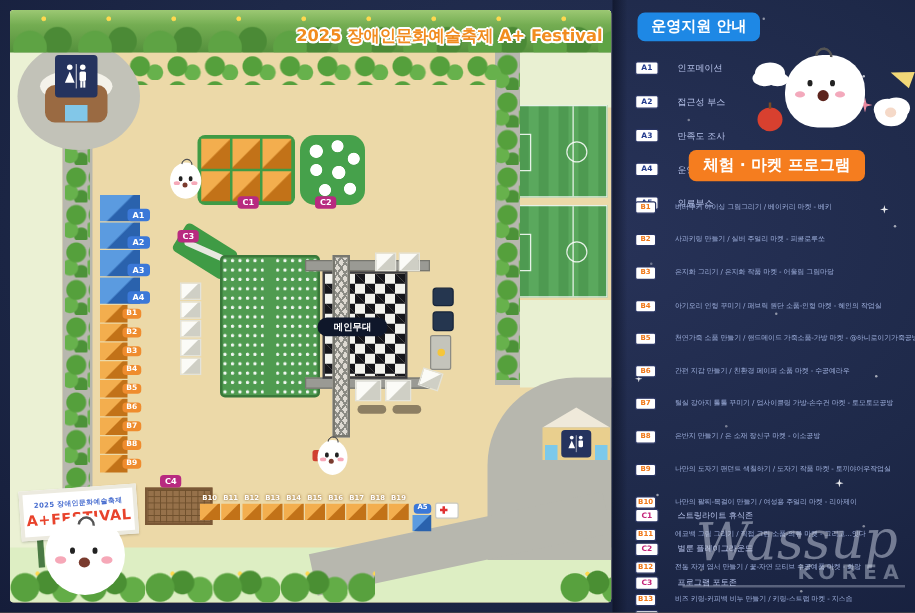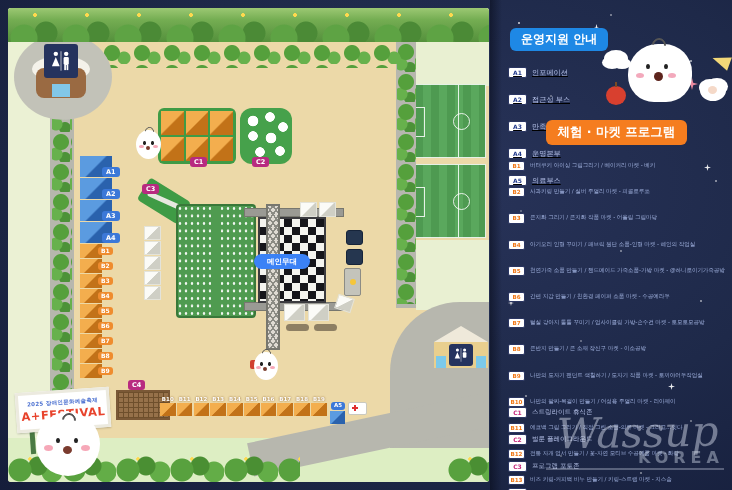--- a/index.html
+++ b/index.html
@@ -129,21 +129,21 @@
   .truss-h{background:#9a9a94;border:1px solid #77776f;box-sizing:border-box;z-index:3;}
   .truss-top{left:236px;top:200px;width:100px;height:9px;}
   .truss-bot{left:236px;top:294px;width:100px;height:9px;}
   .checker{left:250px;top:209px;width:68px;height:86px;z-index:3;border:2px solid #3c3c40;box-sizing:border-box;
     background-image:linear-gradient(45deg,#16161b 25%,transparent 25%,transparent 75%,#16161b 75%),
       linear-gradient(45deg,#16161b 25%,#f4f4ef 25%,#f4f4ef 75%,#16161b 75%);
     background-size:16px 16px;background-position:0 0,8px 8px;}
   .truss-v{left:258px;top:196px;width:14px;height:146px;z-index:4;background:#dedad2;border:2px solid #77776f;box-sizing:border-box;
     background-image:repeating-linear-gradient(55deg,#8b8b84 0 1.5px,transparent 1.5px 5px),
       repeating-linear-gradient(-55deg,#8b8b84 0 1.5px,transparent 1.5px 5px);}
-  .stage-lbl{left:246px;top:246px;width:56px;height:15px;background:#3b82f6;border-radius:8px;z-index:6;
+  .stage-lbl{left:246px;top:246px;width:56px;height:15px;background:#0f172a;border-radius:8px;z-index:6;
     color:#fff;font-size:7.5px;font-weight:bold;display:flex;align-items:center;justify-content:center;}
   .tents-stage-top{left:292px;top:194px;display:flex;gap:2px;z-index:3;}
   .tents-stage-top .tent{width:17px;height:15px;}
   .spk{background:#25364f;border:1px solid #16243a;border-radius:3px;box-sizing:border-box;z-index:3;}
   .spk1{left:338px;top:222px;width:17px;height:15px;}
   .spk2{left:338px;top:241px;width:17px;height:16px;}
   .truck{left:336px;top:260px;width:17px;height:28px;background:#c4c4bb;border:1px solid #8c8c85;border-radius:2px;box-sizing:border-box;z-index:3;}
   .truck::after{content:"";position:absolute;left:5px;top:10px;width:6px;height:6px;background:#f5c63a;border-radius:50%;}
   .tents-bot{left:276px;top:296px;display:flex;gap:3px;z-index:3;}
   .tents-bot .tent{width:21px;height:17px;}
@@ -189,32 +189,32 @@
   .sparkle{position:absolute;background:#fff;opacity:.9;
     clip-path:polygon(50% 0,60% 40%,100% 50%,60% 60%,50% 100%,40% 60%,0 50%,40% 40%);}
   .sp1{left:102px;top:24px;width:9px;height:9px;}
   .sp2{left:196px;top:78px;width:12px;height:12px;background:#ff93a8;}
   .sp3{left:134px;top:134px;width:8px;height:8px;}
   .sp4{left:214px;top:164px;width:7px;height:7px;}
   .sp5{left:18px;top:300px;width:6px;height:6px;}
   .sp6{left:178px;top:383px;width:7px;height:7px;}
 
   .sec{position:absolute;left:18px;}
-  .sec-a{top:28px;text-decoration:underline;}
+  .sec-a{top:10px;}
   .sec-b{top:120px;text-align:center;}
   .sec-c{top:391px;}
   .sec-header{display:inline-block;color:#fff;font-weight:bold;border-radius:6px;white-space:nowrap;}
   .hdr-a{background:#1e88e5;font-size:12px;padding:3px 11px;margin-left:2px;}
   .hdr-b{background:#f57d1f;font-size:12.5px;padding:4px 12px;}
   .hdr-c{background:#c4257a;font-size:12.5px;padding:4px 12px;}
   .items{list-style:none;margin:0;padding:0;}
   .items-a{margin-top:9px;}
   .items-b{margin-top:8px;}
   .items-c{margin-top:9px;}
-  .row{display:flex;align-items:center;gap:5px;white-space:nowrap;margin-top:16px;}
+  .row{display:flex;align-items:center;gap:15px;white-space:nowrap;margin-top:16px;}
   .items-a .row{margin-bottom:4.2px;}
   .items-b .row{margin-bottom:4px;}
   .items-c .row{margin-bottom:5px;}
   .badge{display:inline-flex;align-items:center;justify-content:center;background:#fff;border:1px solid #2a3562;border-radius:2px;font-weight:bold;flex:0 0 auto;}
   .bg-a{width:17px;height:9px;font-size:6px;color:#223a8c;}
   .bg-b{width:15px;height:8.2px;font-size:5.6px;color:#f07818;}
   .bg-c{width:17px;height:9px;font-size:6px;color:#c4257a;}
   .txt{overflow:hidden;}
   .items-a .txt{font-size:7.2px;color:#b7c3ea;}
   .items-b .txt{font-size:5.6px;color:#9fb0dd;letter-spacing:-0.1px;}
@@ -300,20 +300,21 @@
               <circle cx="12" cy="6" r="3.4"></circle>
               <path d="M12 11 l6 14 h-12 z"></path>
           <circle cx="28" cy="6" r="3.4"></circle>
               <rect x="24" y="11" width="8" height="12" rx="2"></rect>
             </g>
           <line x1="20" y1="2" x2="20" y2="32" stroke="#fff" stroke-width="1"></line>
         </svg>
       </div>
     </div>
 
+    <div class="abs title-small t-outline-s">2025 장애인문화예술축제 A+ Festival</div>
 
     <div class="abs col-a">
 
     <div class="rowA">
         <div class="tent tent-blue"></div>
         <span class="map-badge mb-blue">A1</span>
       </div>
         <div class="rowA">
         <div class="tent tent-blue"></div>
         <span class="map-badge mb-blue">A2</span>

